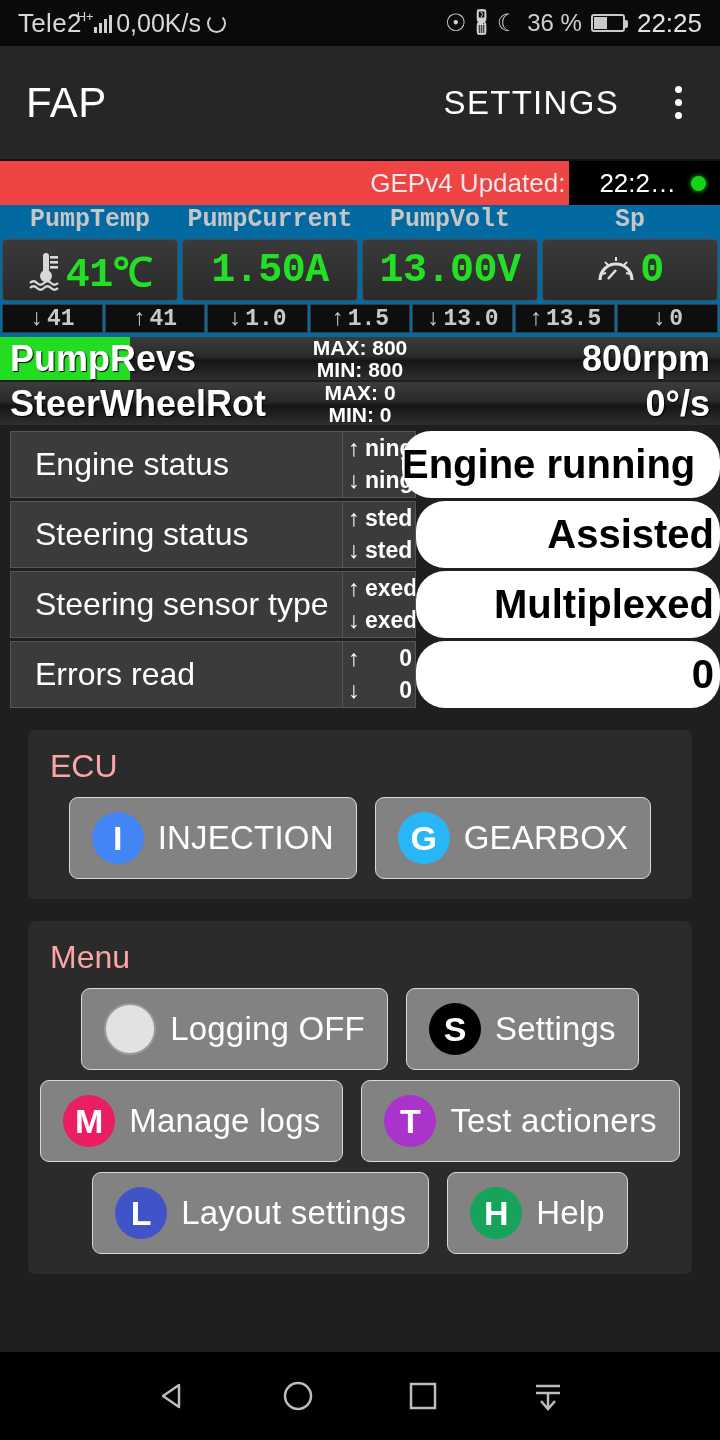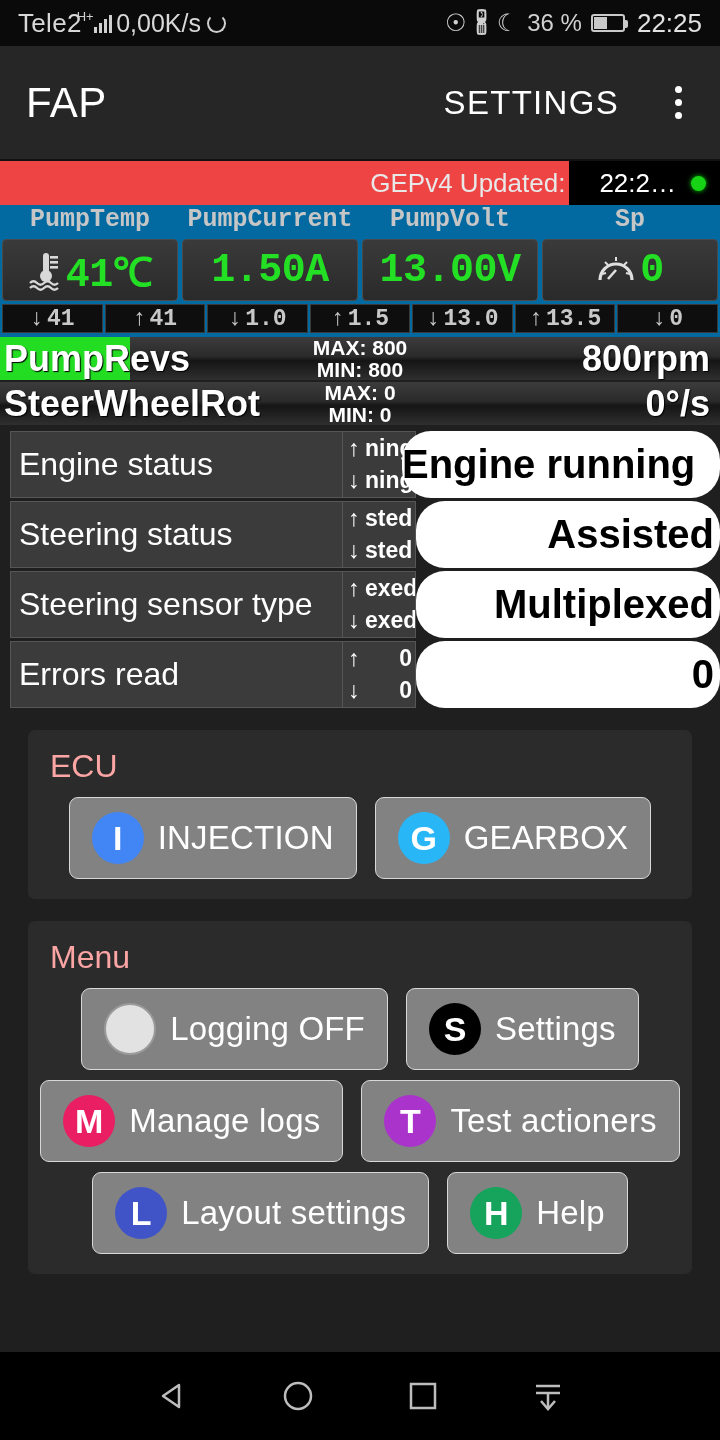--- a/index.html
+++ b/index.html
@@ -87,40 +87,40 @@
 
   
   .barrow {
     position:relative; height:43px; margin:0 0 2px 0;
     background:linear-gradient(#3c3c3c 0%, #2a2a2a 45%, #151515 55%, #2f2f2f 100%);
     overflow:hidden; display:flex; align-items:center;
   }
   .barfill { position:absolute; left:0; top:0; bottom:0; background:#22dd22; }
   .barname {
     position:relative; z-index:2; color:#fff; font-size:36px; font-weight:bold;
-    padding-left:4px; text-shadow: 1px 1px 1px #000;
+    padding-left:10px; text-shadow: 1px 1px 1px #000;
   }
   .barmm {
     position:absolute; z-index:2; left:0; right:0; top:0; bottom:0;
     display:flex; flex-direction:column; align-items:center; justify-content:flex-end;
     color:#fff; font-size:21px; font-weight:bold; line-height:1.02;
     pointer-events:none;
   }
   .barmm span { display:block; }
   .barval {
     position:absolute; z-index:2; right:10px; top:50%; transform:translateY(-50%);
     color:#fff; font-size:36px; font-weight:bold; text-shadow:1px 1px 1px #000;
   }
 
   
   .status-table { padding: 4px 0 0 0; }
   .srow { display:flex; height:67px; margin-bottom:3px; }
   .s-label {
     width: 333px; margin-left: 10px; background:#3b3b3b; border:1px solid #565656;
-    display:flex; align-items:center; padding-left:8px;
+    display:flex; align-items:center; padding-left:24px;
     color:#fff; font-size:32px;
   }
   .s-mm {
     width: 73px; background:#3b3b3b; border:1px solid #565656; border-left:none;
     display:flex; flex-direction:column; justify-content:center; overflow:hidden;
     color:#fff; font-size:23px; font-weight:bold;
   }
   .s-mm div { display:flex; align-items:center; height:50%; white-space:nowrap; }
   .s-mm .arw { width:22px; flex:none; text-align:center; font-weight:normal; }
   .s-mm .txt { flex:1; text-align:right; padding-right:3px; }

